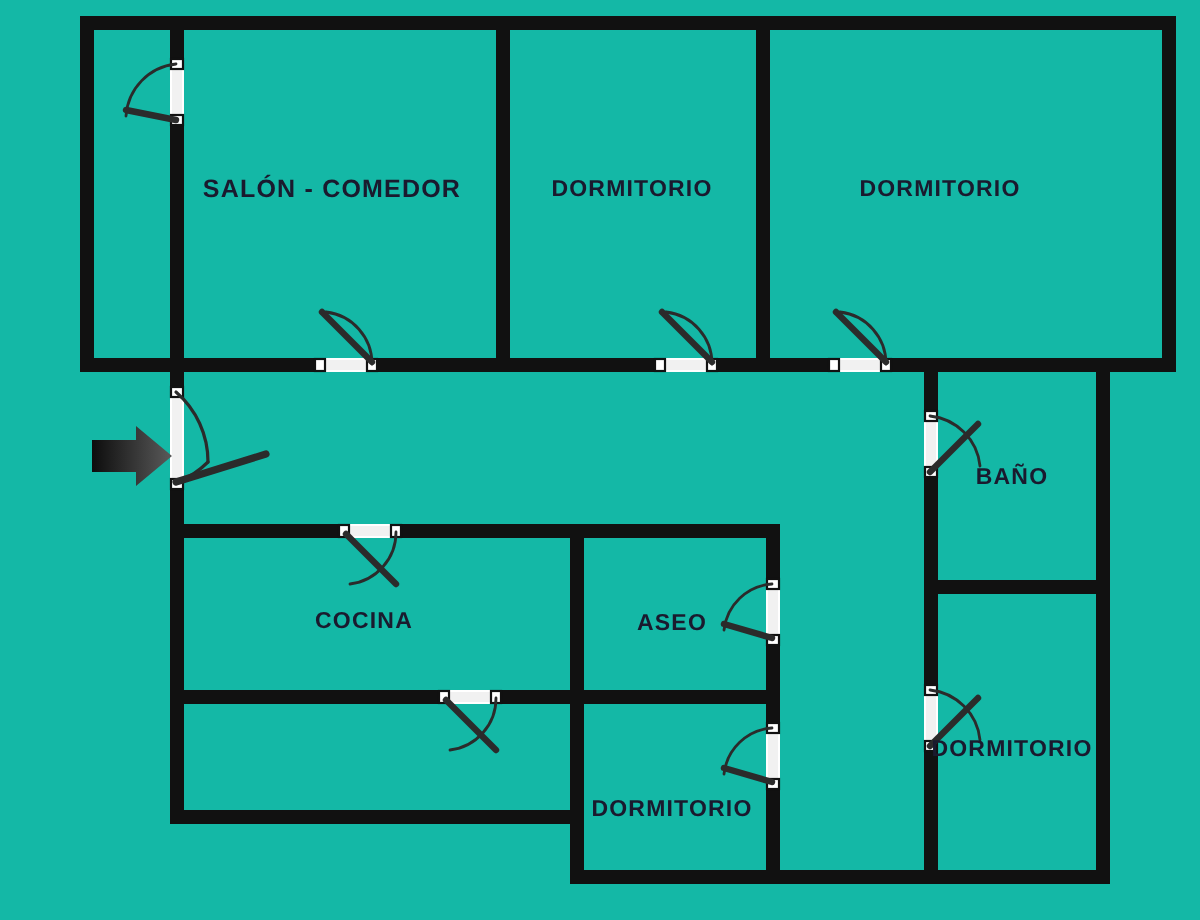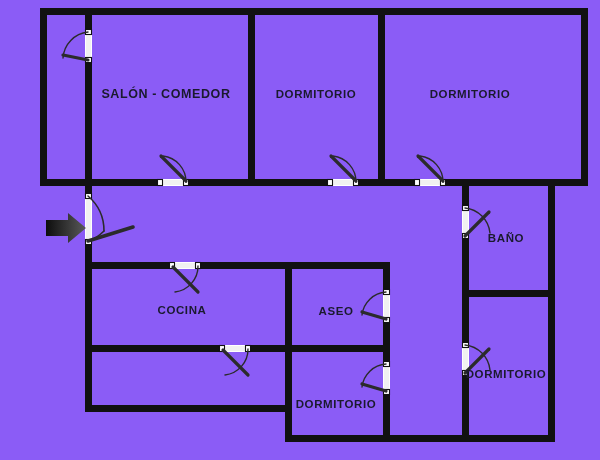--- a/index.html
+++ b/index.html
@@ -10,21 +10,21 @@
   body {
     width: 600px;
     height: 460px;
     font-family: "Liberation Sans", sans-serif;
     overflow: hidden;
   }
   #floorplan-root {
     position: relative;
     width: 600px;
     height: 460px;
-    background: #8b5cf6;
+    background: #14b8a6;
   }
   #plan-svg {
     position: absolute;
     left: 0;
     top: 0;
     width: 600px;
     height: 460px;
     display: block;
   }
   .room-label {

